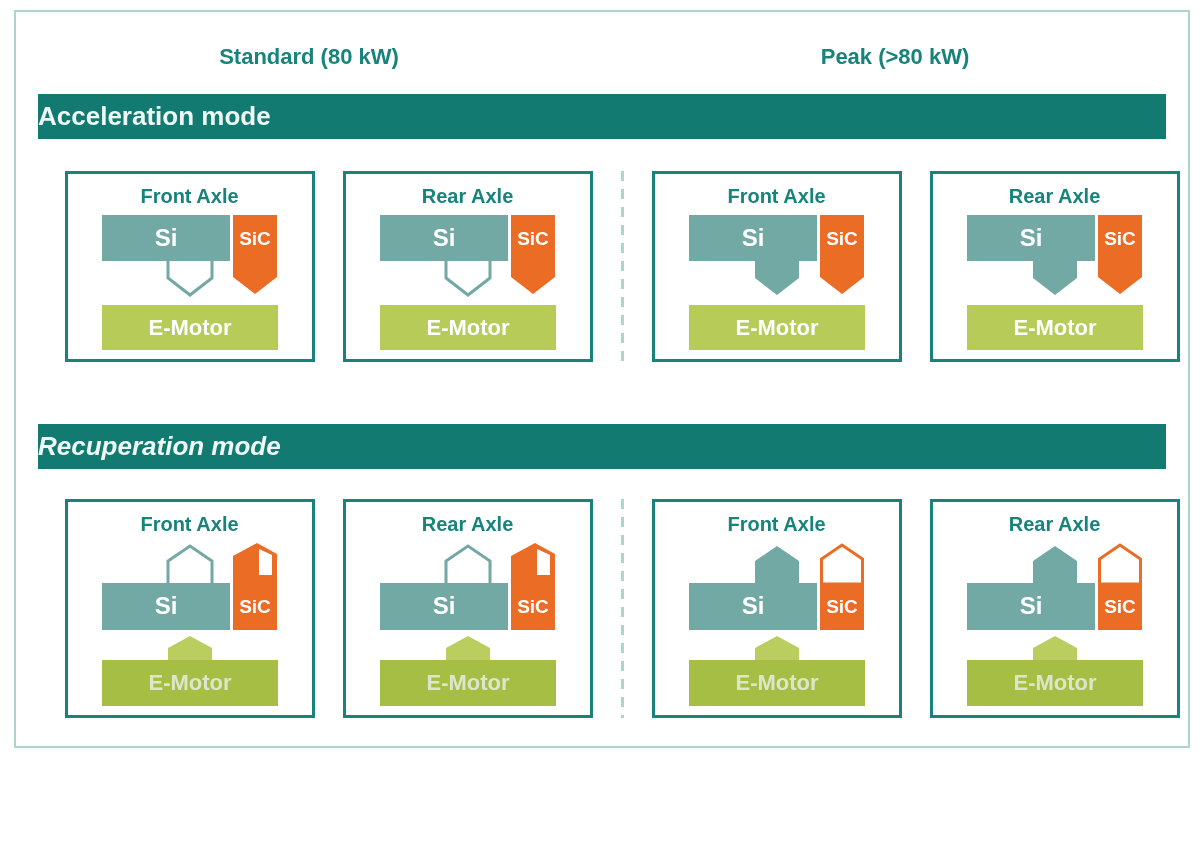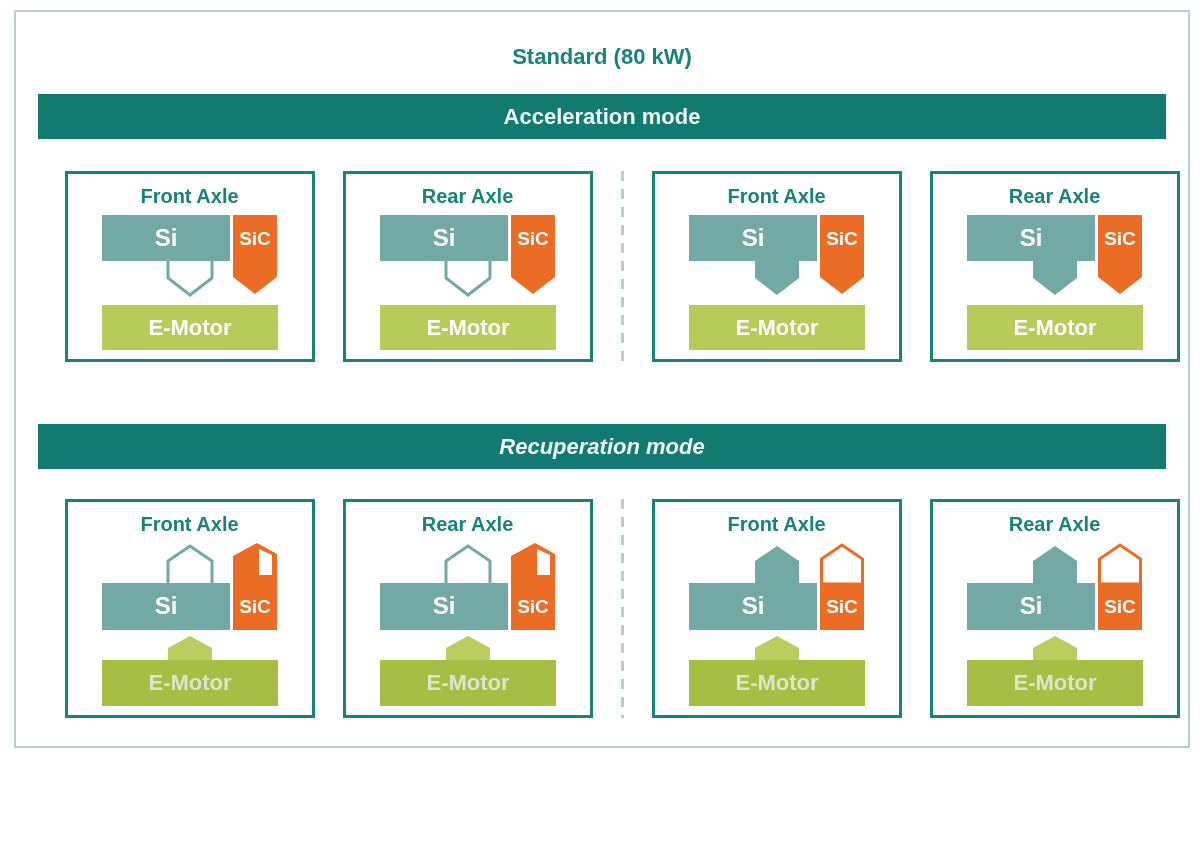--- a/index.html
+++ b/index.html
@@ -1,21 +1,21 @@
 <!DOCTYPE html>
 <html style="--teal: #17837b; --banner: #137a72; --si: #72a9a4; --sic: #ea6c25; --motor-accel: #b6cb58; --motor-recup: #a5be43; --motor-arrow: #bacd5f; --outer-border: #aed4cc; --divider-dash: #a9d6ce;"><head>
 <meta charset="utf-8">
 <style>
   html,body{margin:0;padding:0;background:#fff;font-family:"Liberation Sans",sans-serif;}
   .stage{width:1204px;height:845px;background:#fff;overflow:hidden;}
   .figure{width:1172px;margin:10px auto 0;border:2px solid var(--outer-border,#aed4cc);padding-bottom:28px;}
   .col-headers{display:flex;padding:32px 0 24px;justify-content:space-between;}
   .col-header{flex:1;text-align:center;font-size:22px;font-weight:bold;color:var(--teal,#17837b);}
-  .banner{margin:0 22px;height:45px;line-height:45px;text-align:center;
-          background:var(--banner,#137a72);color:#eefaf6;font-size:22px;font-weight:bold;}
+  .banner{margin:0 22px;height:45px;line-height:45px;
+          background:var(--banner,#137a72);color:#eefaf6;font-size:26px;font-weight:bold;}
   .banner.recup{margin-top:62px;font-style:italic;}
   .panel-row{display:flex;justify-content:center;align-items:flex-end;gap:28px;margin-top:32px;margin-left:40px;}
   .panel-row.recup{margin-top:30px;}
   .panel{width:244px;border:3px solid var(--teal,#17837b);background:#fff;text-align:center;}
   .panel-title{margin-top:11px;font-size:20px;font-weight:bold;color:var(--teal,#17837b);}
   .diagram{display:block;margin:7px auto 9px;}
   .divider{width:3px;align-self:stretch;
            background:repeating-linear-gradient(to bottom,var(--divider-dash,#a9d6ce) 0 10px,transparent 10px 18px);}
   .shape-si{fill:var(--si,#72a9a4);}
   .shape-si-hollow{fill:#fff;stroke:var(--si,#72a9a4);stroke-width:3;}
@@ -34,20 +34,21 @@
   .caption .num{margin-right:18px;}
 </style>
 </head>
 <body>
 
 <div class="stage">
   <div class="figure">
 
     <div class="col-headers">
       <div class="col-header">Standard (80 kW)</div>
+      <div class="col-header">Peak (&gt;80 kW)</div>
     </div>
 
     <div class="banner">Acceleration mode</div>
 
     <div class="panel-row">
 
       <div class="panel">
         <div class="panel-title">Front Axle</div>
         <svg class="diagram" width="176" height="135" viewBox="0 0 176 135">
           <polygon class="shape-si-hollow" points="66,44 110,44 110,63 88,80 66,63"></polygon>

